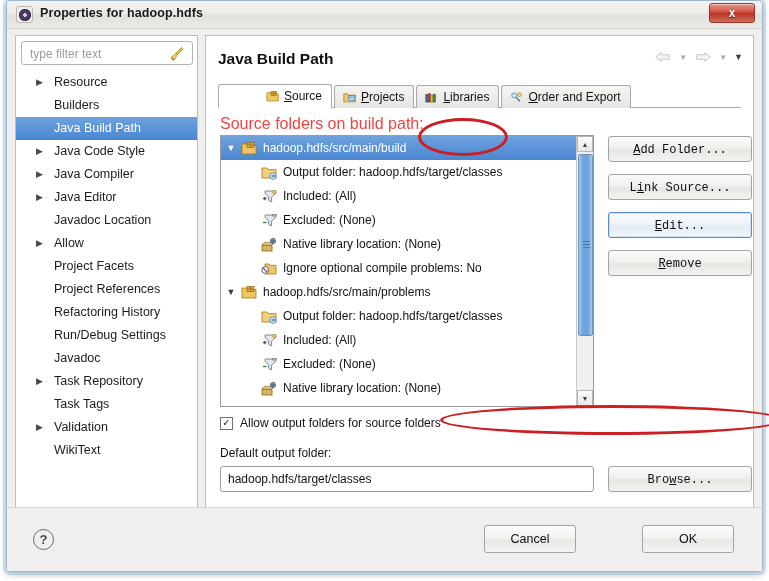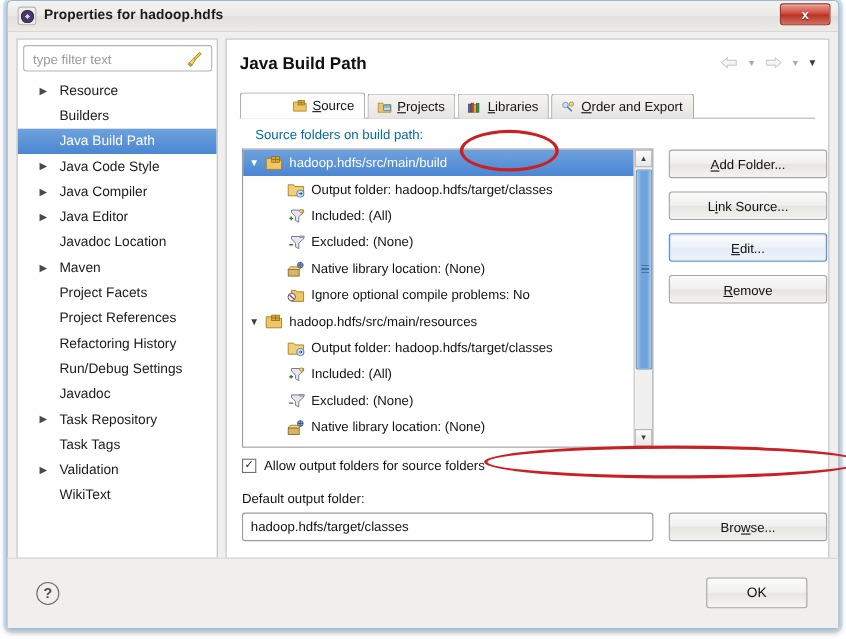--- a/index.html
+++ b/index.html
@@ -142,21 +142,21 @@
   }
   .tab .tabicon { width: 14px; height: 13px; flex: none; }
   .tab u { text-decoration: underline; }
 
   
   #tabpage {
     position: absolute; left: 12px; top: 72px; right: 12px; bottom: 10px;
     background: #fff;
   }
   #folders-label {
-    position: absolute; left: 2px; top: 7px; font-size: 12px; color: #0369a1; margin-left: 12px;
+    position: absolute; left: 2px; top: 7px; font-size: 16px; color: #ef4444;
   }
   #tree-box {
     position: absolute; left: 2px; top: 27px; width: 374px; height: 272px;
     background: #ffffff; border: 1px solid #9b9b9b;
     overflow: hidden;
   }
   .t-row {
     position: relative; height: 24px; line-height: 24px;
     font-size: 12px; color: #121212; white-space: nowrap;
     display: flex; align-items: center; cursor: default;
@@ -199,21 +199,21 @@
   }
 
   
   #side-buttons {
     position: absolute; left: 390px; top: 28px; width: 144px;
   }
   .btn {
     display: block; width: 144px; height: 26px; margin-bottom: 12px;
     background: linear-gradient(to bottom,#fafafa 0%,#f1f0ee 47%,#e7e5e1 53%,#f4f3f1 100%);
     border: 1px solid #a4a4a4; border-radius: 3px;
-    font-family: Liberation Sans, sans-serif; font-size: 12px; color: #101010;
+    font-family: Liberation Mono, monospace; font-size: 12px; color: #101010;
     cursor: pointer; text-align: center; line-height: 24px;
   }
   .btn.focused {
     border: 1px solid #5a8bc4;
     box-shadow: inset 0 0 0 1px #cfe2f5;
     background: linear-gradient(to bottom,#fbfcfe 0%,#eef3fa 47%,#e3ebf5 53%,#f2f6fb 100%);
   }
   .btn u { text-decoration: underline; }
 
   
@@ -301,21 +301,21 @@
         </svg>
       </div>
       <div id="tree-nav">
           <div class="nav-item"><span class="arrow">▶</span><span>Resource</span></div>
           <div class="nav-item"><span>Builders</span></div>
           <div class="nav-item selected"><span>Java Build Path</span></div>
           <div class="nav-item"><span class="arrow">▶</span><span>Java Code Style</span></div>
           <div class="nav-item"><span class="arrow">▶</span><span>Java Compiler</span></div>
           <div class="nav-item"><span class="arrow">▶</span><span>Java Editor</span></div>
           <div class="nav-item"><span>Javadoc Location</span></div>
-          <div class="nav-item"><span class="arrow">▶</span><span>Maven</span></div>
+          <div class="nav-item"><span class="arrow">▶</span><span>Allow</span></div>
           <div class="nav-item"><span>Project Facets</span></div>
           <div class="nav-item"><span>Project References</span></div>
           <div class="nav-item"><span>Refactoring History</span></div>
           <div class="nav-item"><span>Run/Debug Settings</span></div>
           <div class="nav-item"><span>Javadoc</span></div>
           <div class="nav-item"><span class="arrow">▶</span><span>Task Repository</span></div>
           <div class="nav-item"><span>Task Tags</span></div>
           <div class="nav-item"><span class="arrow">▶</span><span>Validation</span></div>
           <div class="nav-item"><span>WikiText</span></div>
         </div>
@@ -428,21 +428,21 @@
                 </svg>
                 <span>Ignore optional compile problems: No</span>
               </div>
               <div class="t-row">
                 <span class="t-toggle">▼</span>
                 <svg viewBox="0 0 17 15" class="t-ico">
                   <path d="M1 3h5l1.2 1.6H15V13H1z" fill="#f0c664" stroke="#a07c18" stroke-width=".8"></path>
                   <rect x="6" y="1.5" width="7" height="5" fill="#dfa93a" stroke="#8c6a13" stroke-width=".7"></rect>
                   <path d="M6 4h7M9.5 1.5v5" stroke="#8c6a13" stroke-width=".7"></path>
                 </svg>
-                <span>hadoop.hdfs/src/main/resources</span>
+                <span>hadoop.hdfs/src/main/problems</span>
               </div>
               <div class="t-row child">
                 <svg viewBox="0 0 17 15" class="t-ico">
                   <path d="M1 3h5l1.2 1.6H15V13H1z" fill="#f3cf76" stroke="#a07c18" stroke-width=".8"></path>
                   <circle cx="12" cy="11" r="3.3" fill="#cfe3f5" stroke="#4a7fae" stroke-width=".8"></circle>
                   <path d="M10.6 11h3M12.3 9.7l1.3 1.3-1.3 1.3" stroke="#27557f" stroke-width=".9" fill="none"></path>
                 </svg>
                 <span>Output folder: hadoop.hdfs/target/classes</span>
               </div>
               <div class="t-row child">
@@ -513,17 +513,18 @@
         <div class="annot" id="annot-output"></div>
       </div>
 
       <div class="annot" id="annot-source"></div>
     </div>
 
     <div id="footer">
       <div id="help-icon">
         <span>?</span>
       </div>
+      <button class="footer-btn" id="cancel-btn">Cancel</button>
       <button class="footer-btn" id="ok-btn">OK</button>
     </div>
 
   </div>
 </div>
 
 </body></html>

